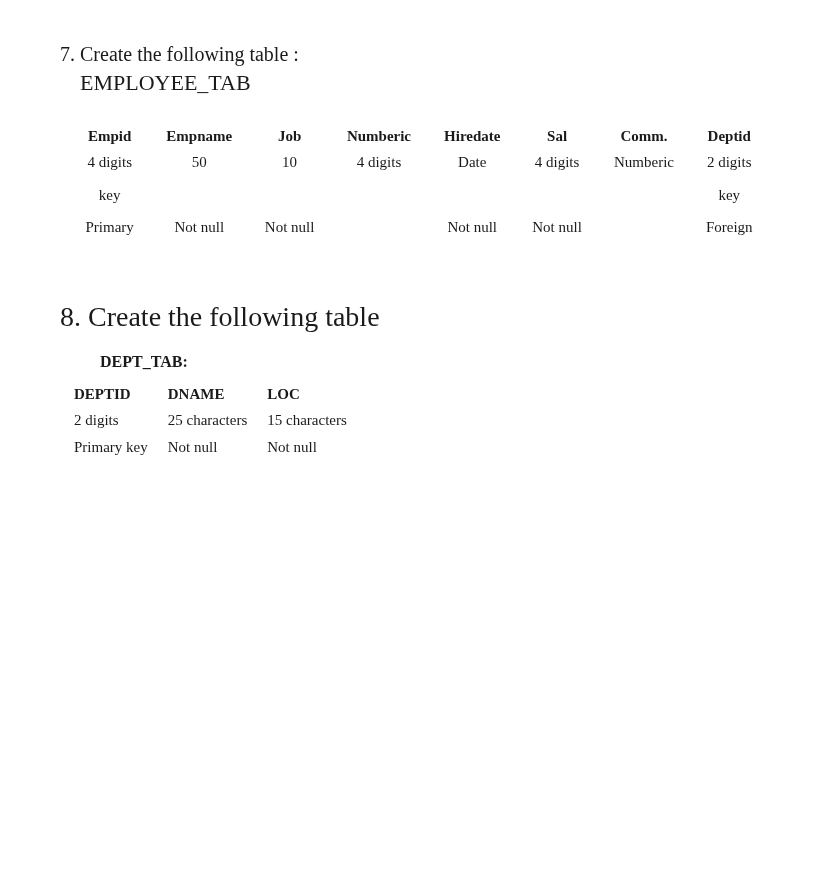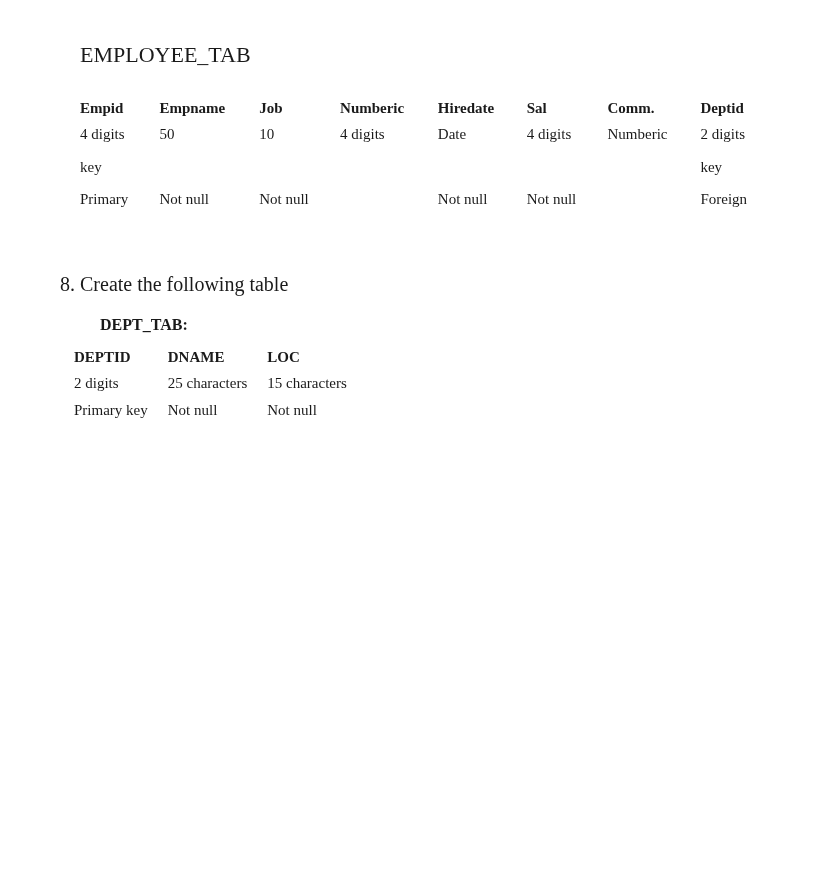--- a/index.html
+++ b/index.html
@@ -40,20 +40,21 @@
       font-size: 22px;
     }
 
     .employee-table-wrapper {
       margin-left: 10px;
     }
 
     .emp-table {
       border-collapse: collapse;
       width: 100%;
+      text-align: center;
     }
 
     .emp-table td {
       padding: 2px 10px;
       vertical-align: top;
       font-size: 15px;
       line-height: 1.5;
     }
 
     .emp-table .header-row td {
@@ -68,21 +69,21 @@
     .emp-table .constraint-row td {
       padding-top: 8px;
       font-style: normal;
     }
 
     .section-8 {
       margin-top: 60px;
     }
 
     .section-8-title {
-      font-size: 20px;
+      font-size: 28px;
       font-weight: normal;
       margin-bottom: 20px;
     }
 
     .dept-title {
       font-size: 16px;
       font-weight: bold;
       margin-bottom: 10px;
       padding-left: 40px;
     }
@@ -101,20 +102,21 @@
 
     .dept-table .header-row td {
       font-weight: bold;
     }
   </style>
 </head>
 <body>
 
 <div class="section">
   <div class="section-title">
+    <span class="title-line1">7. Create the following table :</span>
     <span class="title-line2">EMPLOYEE_TAB</span>
   </div>
 
   <div class="employee-table-wrapper">
     <table class="emp-table">
 
       <tbody>
           <tr class="header-row">
         <td>Empid</td>
         <td>Empname</td>

